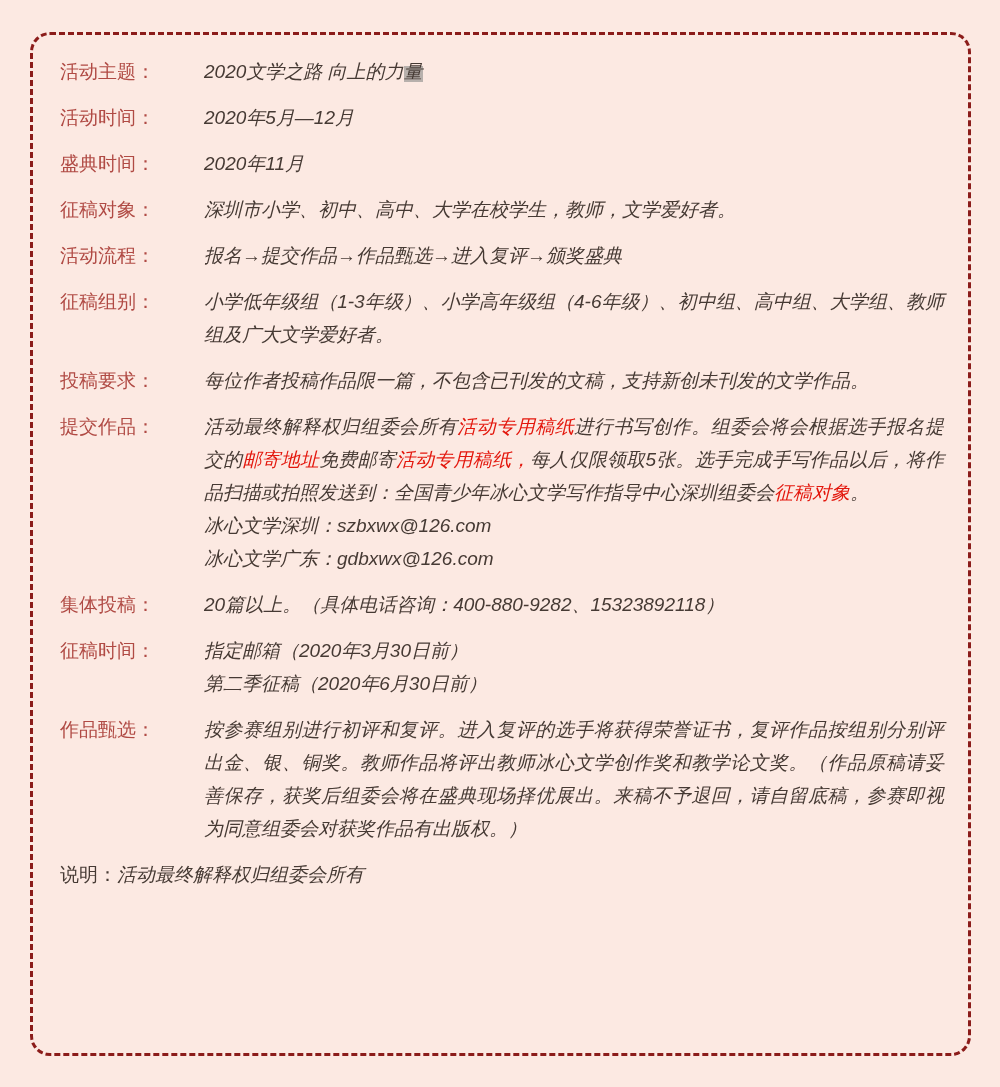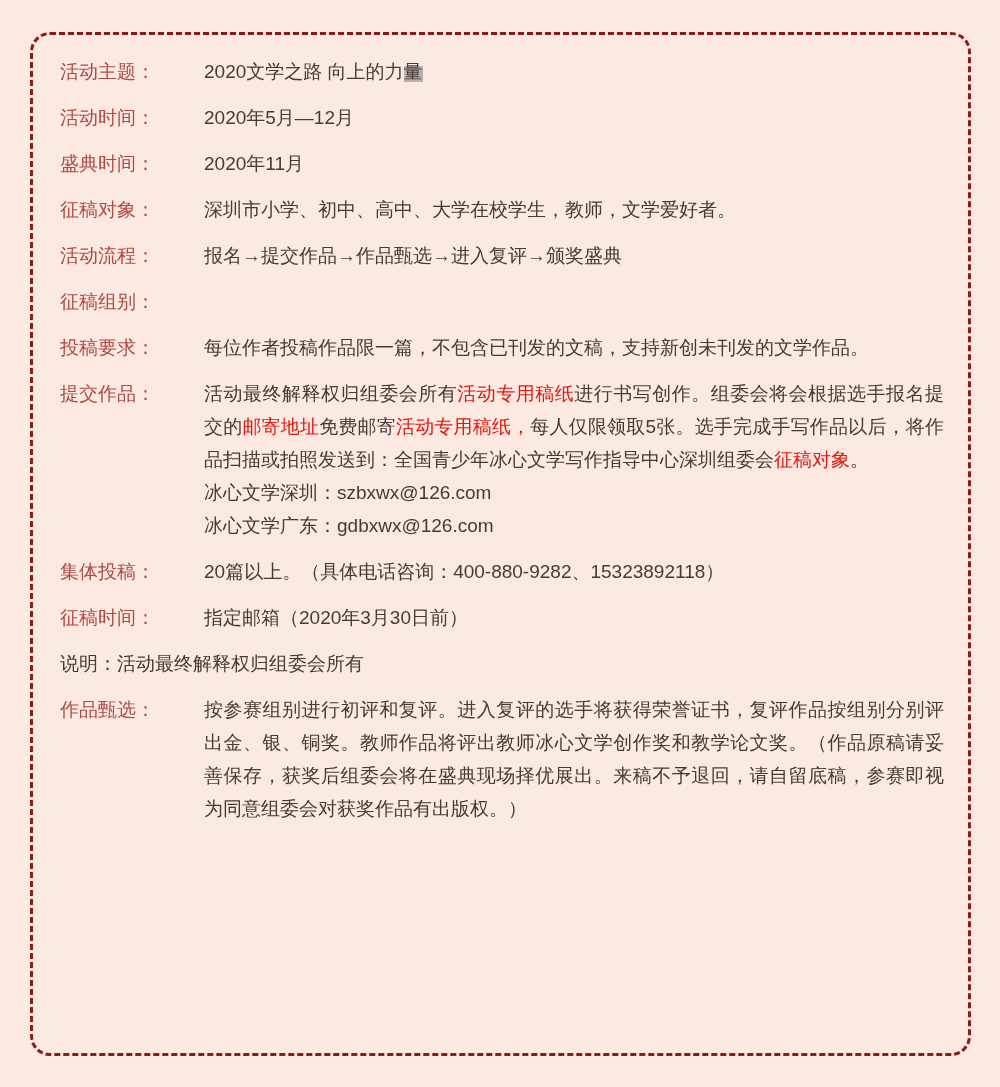--- a/index.html
+++ b/index.html
@@ -37,20 +37,21 @@
     gap:44px;
   }
   .entry .label{
     flex:0 0 100px;
     color:var(--label);
     white-space:nowrap;
   }
   .entry .content{
     flex:1;
     min-width:0;
+    font-style:italic;
   }
   .entry .line{
     text-align:justify;
   }
   .run.red{color:var(--red);}
   .run.mark{
     background:linear-gradient(to bottom, transparent 22%, var(--mark) 22%, var(--mark) 100%);
   }
   
   .entry.inline{display:block;}
@@ -89,20 +90,23 @@
         </div>
       </div>
       <div class="entry">
         <span class="label">活动流程：</span>
         <div class="content">
           <div class="line"><span class="run">报名→提交作品→作品甄选→进入复评→颁奖盛典</span></div>
         </div>
       </div>
       <div class="entry">
         <span class="label">征稿组别：</span>
+        <div class="content">
+          <div class="line"><span class="run">小学低年级组（1-3年级）、小学高年级组（4-6年级）、初中组、高中组、大学组、教师组及广大文学爱好者。</span></div>
+        </div>
       </div>
       <div class="entry">
         <span class="label">投稿要求：</span>
         <div class="content">
           <div class="line"><span class="run">每位作者投稿作品限一篇，不包含已刊发的文稿，支持新创未刊发的文学作品。</span></div>
         </div>
       </div>
       <div class="entry">
         <span class="label">提交作品：</span>
         <div class="content">
@@ -114,23 +118,24 @@
       <div class="entry">
         <span class="label">集体投稿：</span>
         <div class="content">
           <div class="line"><span class="run">20篇以上。（具体电话咨询：400-880-9282、15323892118）</span></div>
         </div>
       </div>
       <div class="entry">
         <span class="label">征稿时间：</span>
         <div class="content">
           <div class="line"><span class="run">指定邮箱（2020年3月30日前）</span></div>
+          <div class="line"><span class="run">第二季征稿（2020年6月30日前）</span></div>
         </div>
       </div>
-      <div class="entry inline"><span class="label">说明：</span><div class="content"><div class="line"><span class="run">活动最终解释权归组委会所有</span></div></div></div>
       <div class="entry">
         <span class="label">作品甄选：</span>
         <div class="content">
           <div class="line"><span class="run">按参赛组别进行初评和复评。进入复评的选手将获得荣誉证书，复评作品按组别分别评出金、银、铜奖。教师作品将评出教师冰心文学创作奖和教学论文奖。（作品原稿请妥善保存，获奖后组委会将在盛典现场择优展出。来稿不予退回，请自留底稿，参赛即视为同意组委会对获奖作品有出版权。）</span></div>
         </div>
       </div>
+      <div class="entry inline"><span class="label">说明：</span><div class="content"><div class="line"><span class="run">活动最终解释权归组委会所有</span></div></div></div>
     </div>
 </div>
 
 </body></html>

